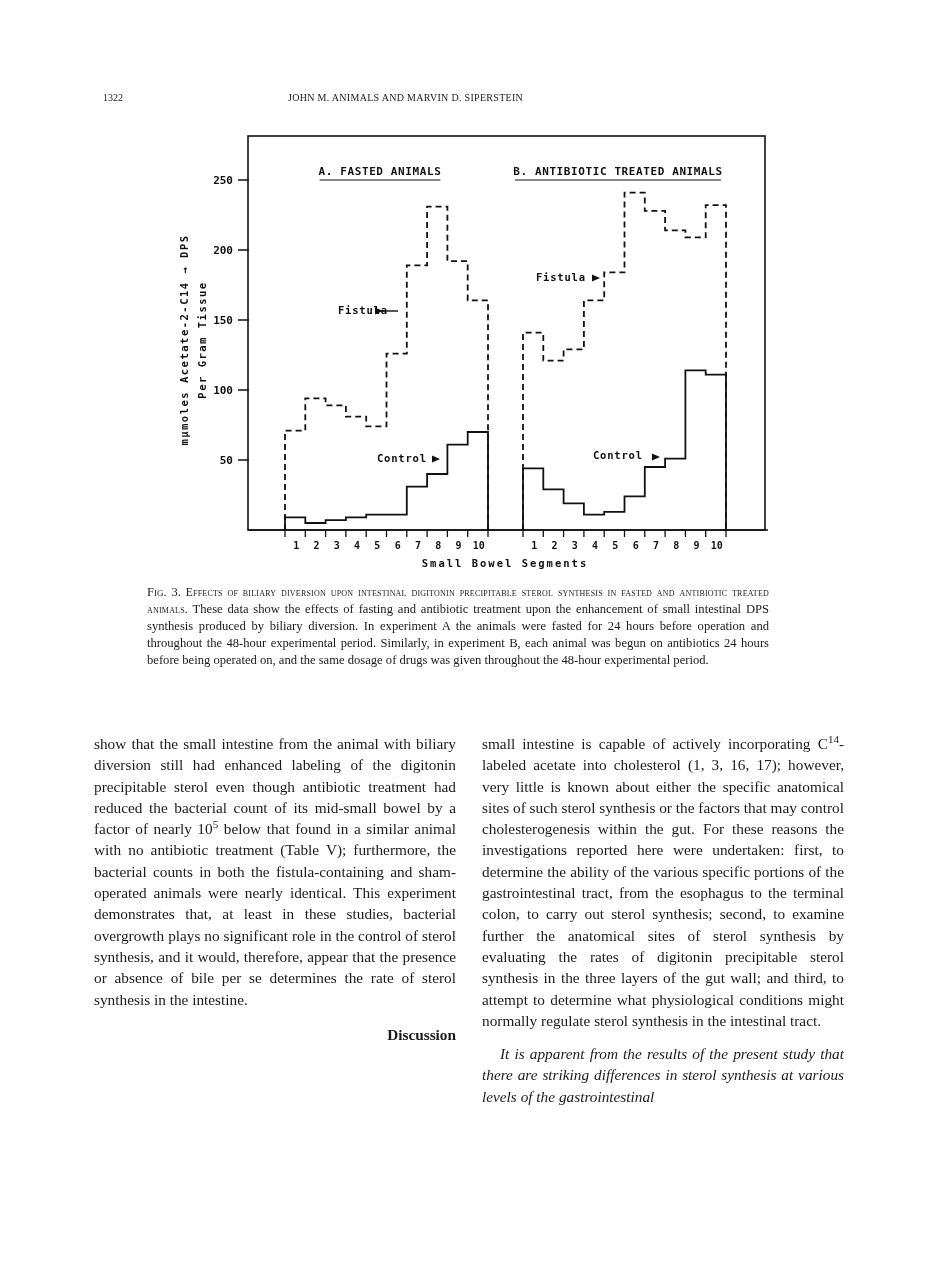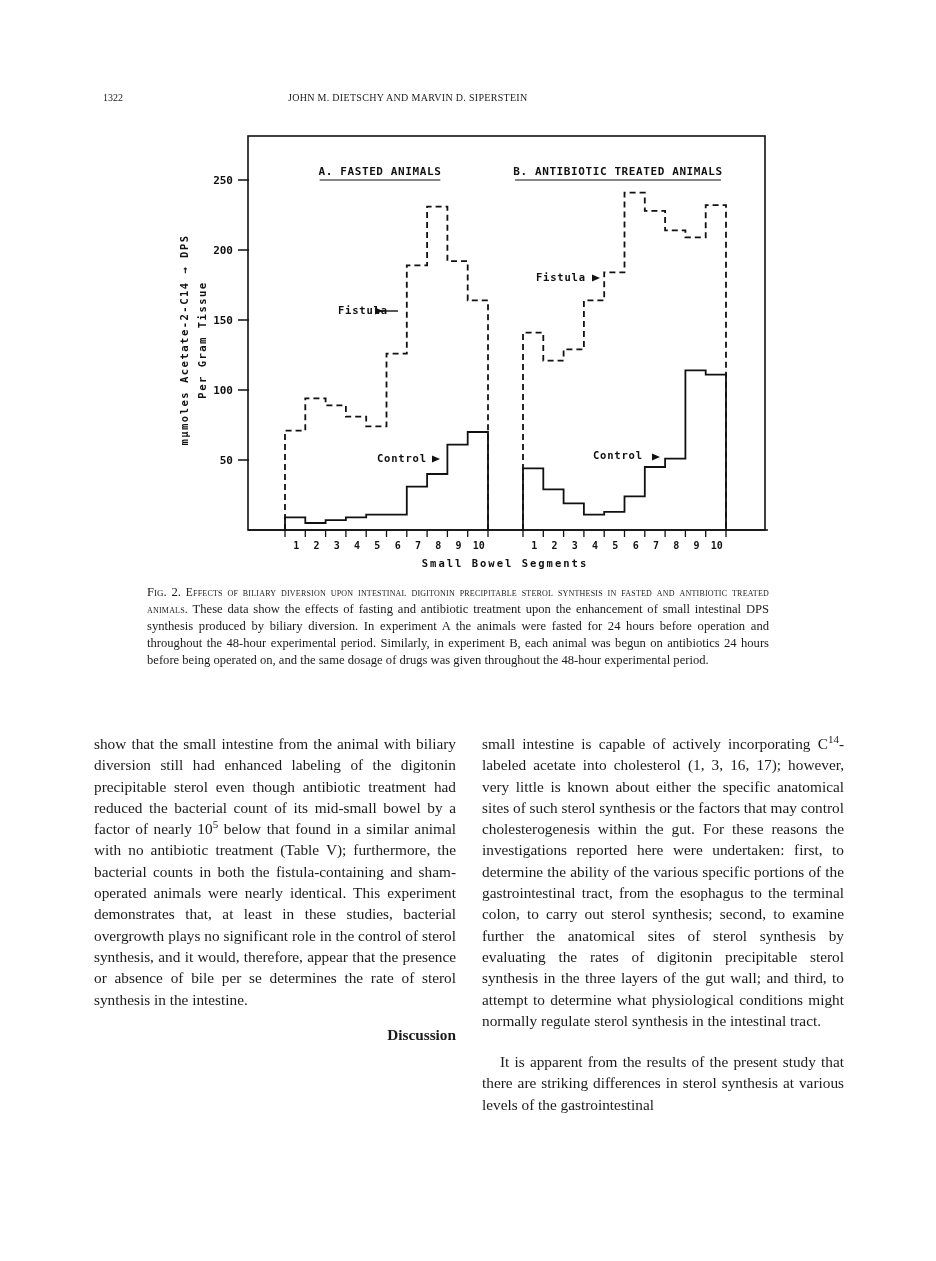--- a/index.html
+++ b/index.html
@@ -10,31 +10,31 @@
   .figure { position: absolute; left: 0; top: 0; width: 936px; height: 580px; }
   .figure svg { position: absolute; left: 0; top: 0; }
   .caption { position: absolute; left: 147px; top: 584px; width: 622px; font-size: 12.6px; line-height: 17px; text-align: justify; }
   .caption .fig-label { font-variant: small-caps; }
   .caption .smallcaps { font-variant: small-caps; font-size: 11.5px; letter-spacing: 0.2px; }
   .col { position: absolute; top: 733px; width: 362px; font-size: 15.3px; line-height: 21.3px; text-align: justify; }
   .col-left { left: 94px; }
   .col-right { left: 482px; }
   .col p { margin: 0; }
   .col p.indent { text-indent: 18px; }
-  .col p + p { margin-top: 20px; }
+  .col p + p { margin-top: 12px; font-style: italic; }
   .section-heading { text-align: right; font-weight: bold; font-size: 15.3px; margin: 14px 0 6px 0; }
   sup { font-size: 11px; line-height: 0; vertical-align: 6px; }
   .chart-text { font-family: "DejaVu Sans Mono", "Liberation Mono", monospace; font-weight: bold; }
 </style>
 </head>
 <body>
 
 <div class="running-head">
   <span class="page-number">1322</span>
-  <span class="authors">JOHN M. DIETSCHY AND MARVIN D. SIPERSTEIN</span>
+  <span class="authors">JOHN M. ANIMALS AND MARVIN D. SIPERSTEIN</span>
 </div>
 
 <div class="figure">
   <svg id="chart-svg" width="936" height="580" viewBox="0 0 936 580" xmlns="http://www.w3.org/2000/svg">
       <rect x="248" y="136" width="517" height="394" fill="none" stroke="#111" stroke-width="1.6"></rect>
       <line x1="238" y1="460" x2="249" y2="460" stroke="#111" stroke-width="1.5"></line>
       <text x="233" y="464" text-anchor="end" font-size="11" class="chart-text" fill="#111">50</text>
       <line x1="238" y1="390" x2="249" y2="390" stroke="#111" stroke-width="1.5"></line>
       <text x="233" y="394" text-anchor="end" font-size="11" class="chart-text" fill="#111">100</text>
       <line x1="238" y1="320" x2="249" y2="320" stroke="#111" stroke-width="1.5"></line>
@@ -106,21 +106,21 @@
       <line x1="596" y1="278" x2="594" y2="278" stroke="#111" stroke-width="1.4"></line>
       <path d="M 600 278 L 592 274.5 L 592 281.5 Z" fill="#111"></path>
       <text x="593" y="459" font-size="10.5" class="chart-text" fill="#111" letter-spacing="0.8">Control</text>
       <line x1="653" y1="457" x2="654" y2="457" stroke="#111" stroke-width="1.4"></line>
       <path d="M 660 457 L 652 453.5 L 652 460.5 Z" fill="#111"></path>
       <text x="505" y="567" text-anchor="middle" font-size="10.5" class="chart-text" fill="#111" letter-spacing="2">Small Bowel Segments</text>
     </svg>
 </div>
 
 <div class="caption">
-  <span class="fig-label">Fig. 2.</span>
+  <span class="fig-label">Fig. 3.</span>
   <span class="smallcaps">Effects of biliary diversion upon intestinal digitonin precipitable sterol synthesis in fasted and antibiotic treated animals.</span>
   <span>These data show the effects of fasting and antibiotic treatment upon the enhancement of small intestinal DPS synthesis produced by biliary diversion. In experiment A the animals were fasted for 24 hours before operation and throughout the 48-hour experimental period. Similarly, in experiment B, each animal was begun on antibiotics 24 hours before being operated on, and the same dosage of drugs was given throughout the 48-hour experimental period.</span>
 </div>
 
 <div class="col col-left">
   <p><span>show that the small intestine from the animal with biliary diversion still had enhanced labeling of the digitonin precipitable sterol even though antibiotic treatment had reduced the bacterial count of its mid-small bowel by a factor of nearly 10</span><sup>5</sup><span> below that found in a similar animal with no antibiotic treatment (Table V); furthermore, the bacterial counts in both the fistula-containing and sham-operated animals were nearly identical. This experiment demonstrates that, at least in these studies, bacterial overgrowth plays no significant role in the control of sterol synthesis, and it would, therefore, appear that the presence or absence of bile per se determines the rate of sterol synthesis in the intestine.</span></p>
   <div class="section-heading">Discussion</div>
 </div>
 
 <div class="col col-right">

